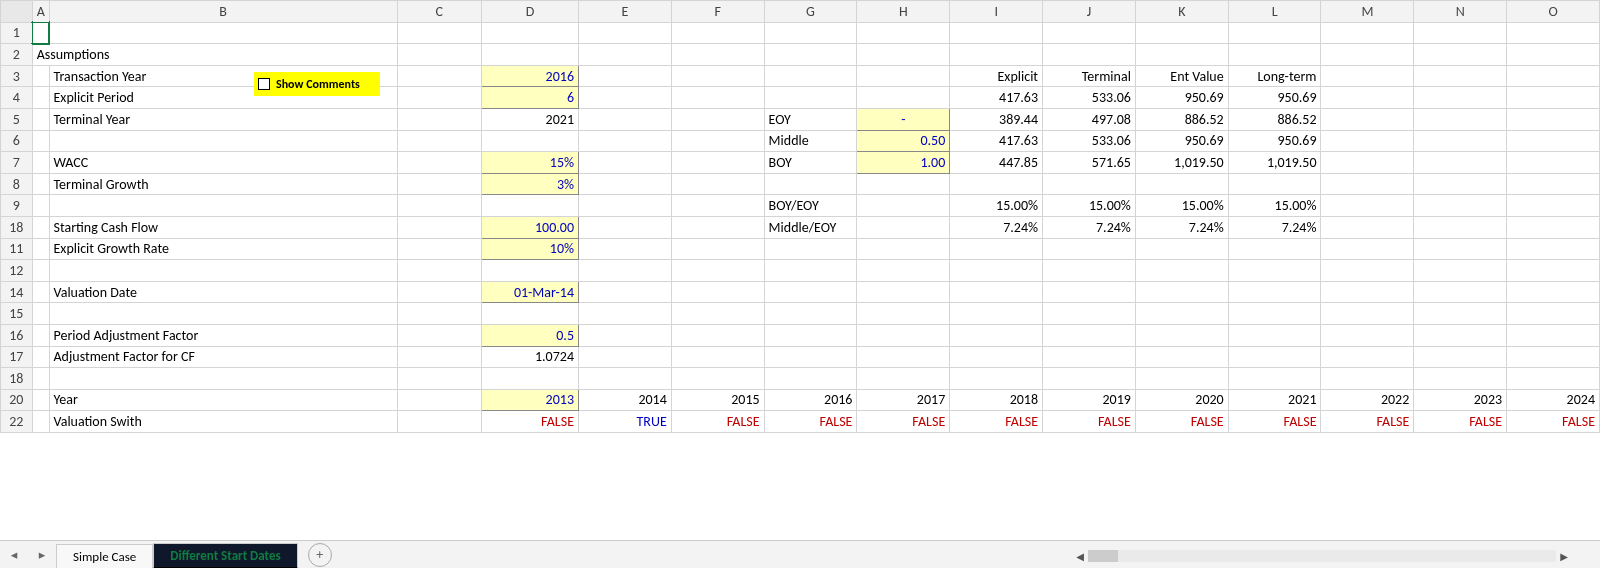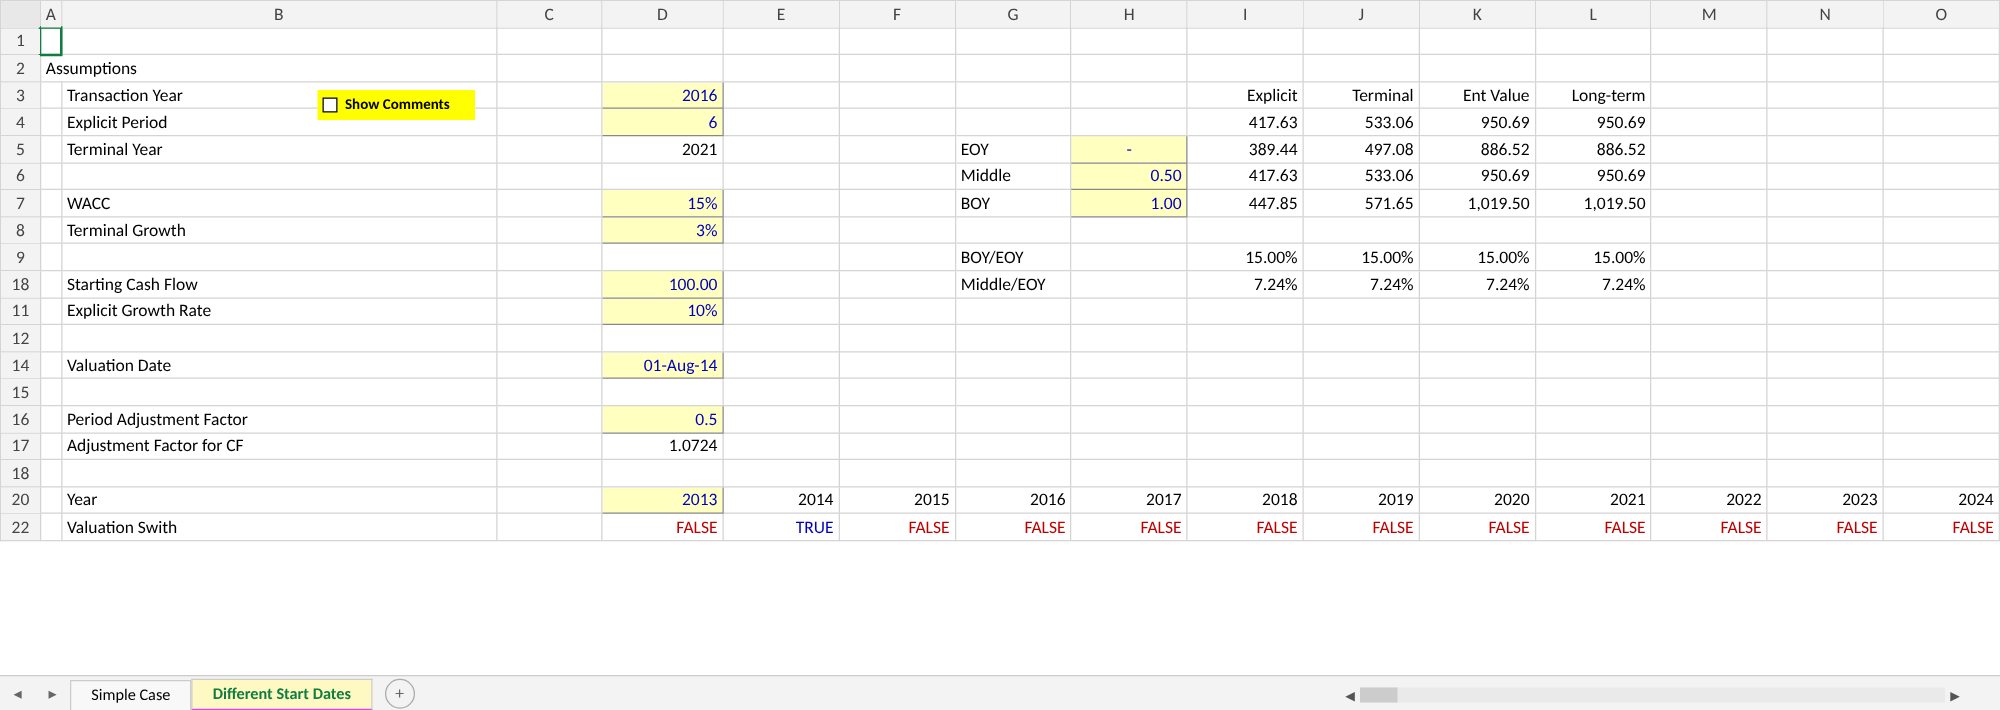--- a/index.html
+++ b/index.html
@@ -104,24 +104,24 @@
   }
   .tabs .tab {
     padding: 4px 16px;
     border: 1px solid #ccc;
     border-bottom: none;
     background: #f8f8f8;
     margin-top: 2px;
     cursor: pointer;
   }
   .tabs .tab.active {
-    background: #fef9c3;
+    background: #0f172a;
     font-weight: bold;
     color: #107c41;
-    border-bottom: 2px solid #d946ef;
+    border-bottom: 2px solid #000000;
   }
   .tabs .addtab {
     width: 24px;
     height: 24px;
     margin-left: 10px;
     border: 1px solid #aaa;
     border-radius: 50%;
     text-align: center;
     line-height: 22px;
     color: #666;
@@ -431,21 +431,21 @@
           <td></td>
           <td></td>
     </tr>
 
 
     <tr>
       <th class="rowhead">14</th>
       <td></td>
       <td>Valuation Date</td>
       <td></td>
-      <td class="boxed right blue">01-Aug-14</td>
+      <td class="boxed right blue">01-Mar-14</td>
       <td></td>
           <td></td>
           <td></td>
           <td></td>
           <td></td>
           <td></td>
           <td></td>
           <td></td>
           <td></td>
           <td></td>

